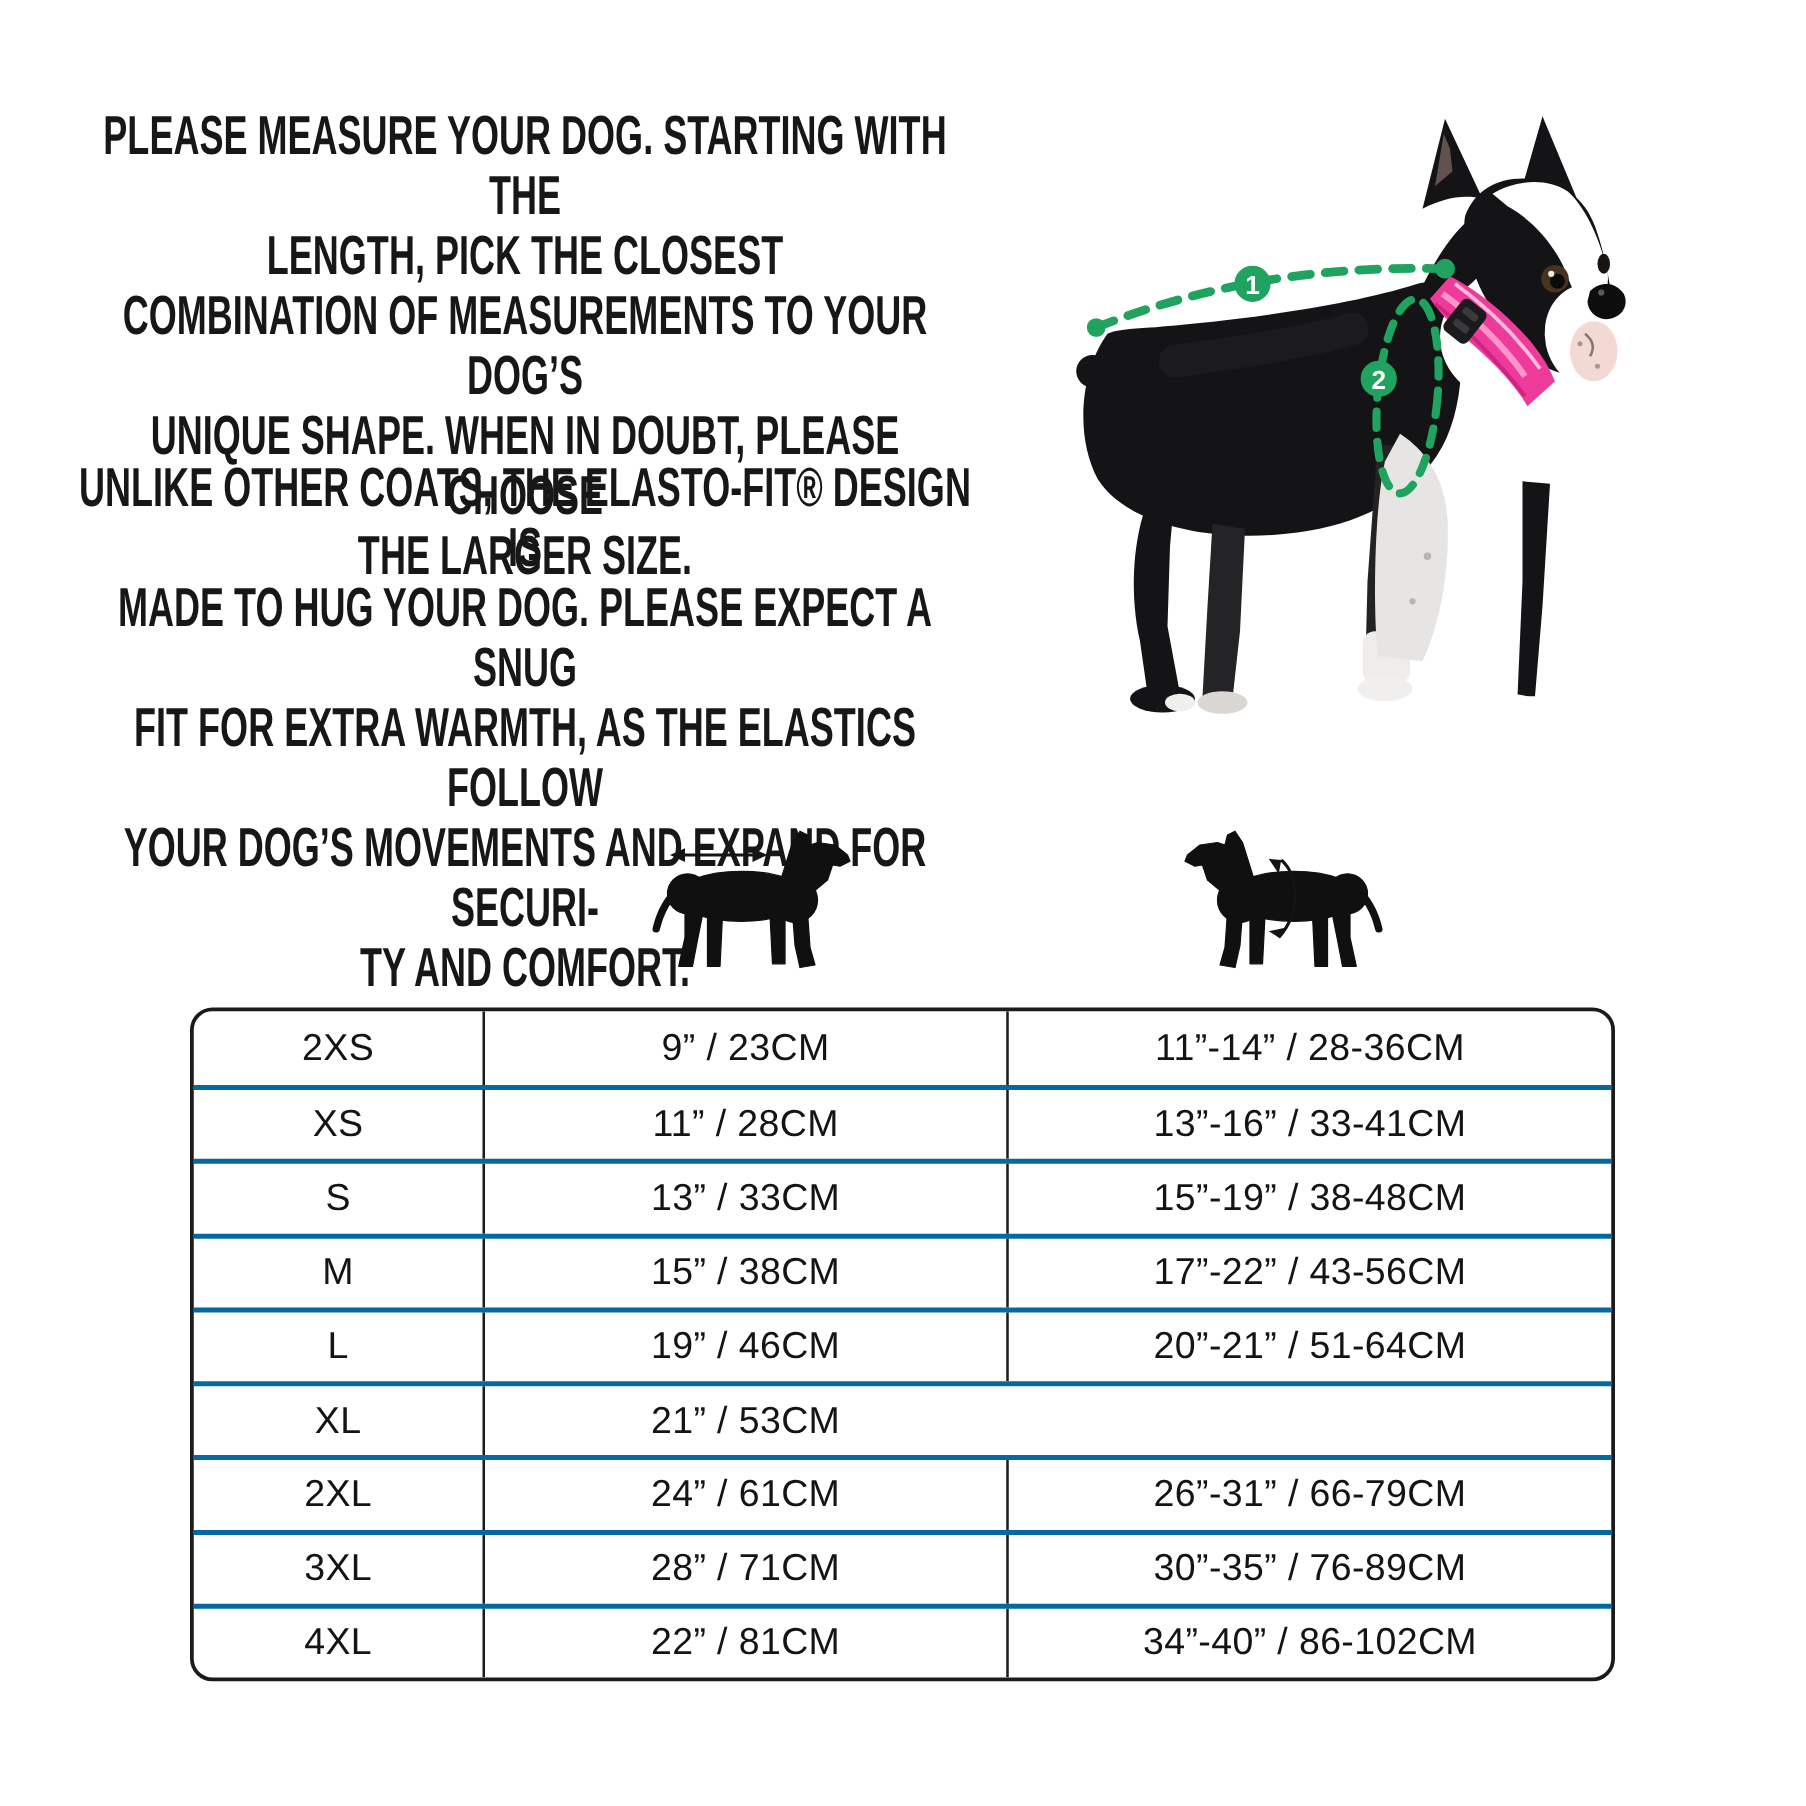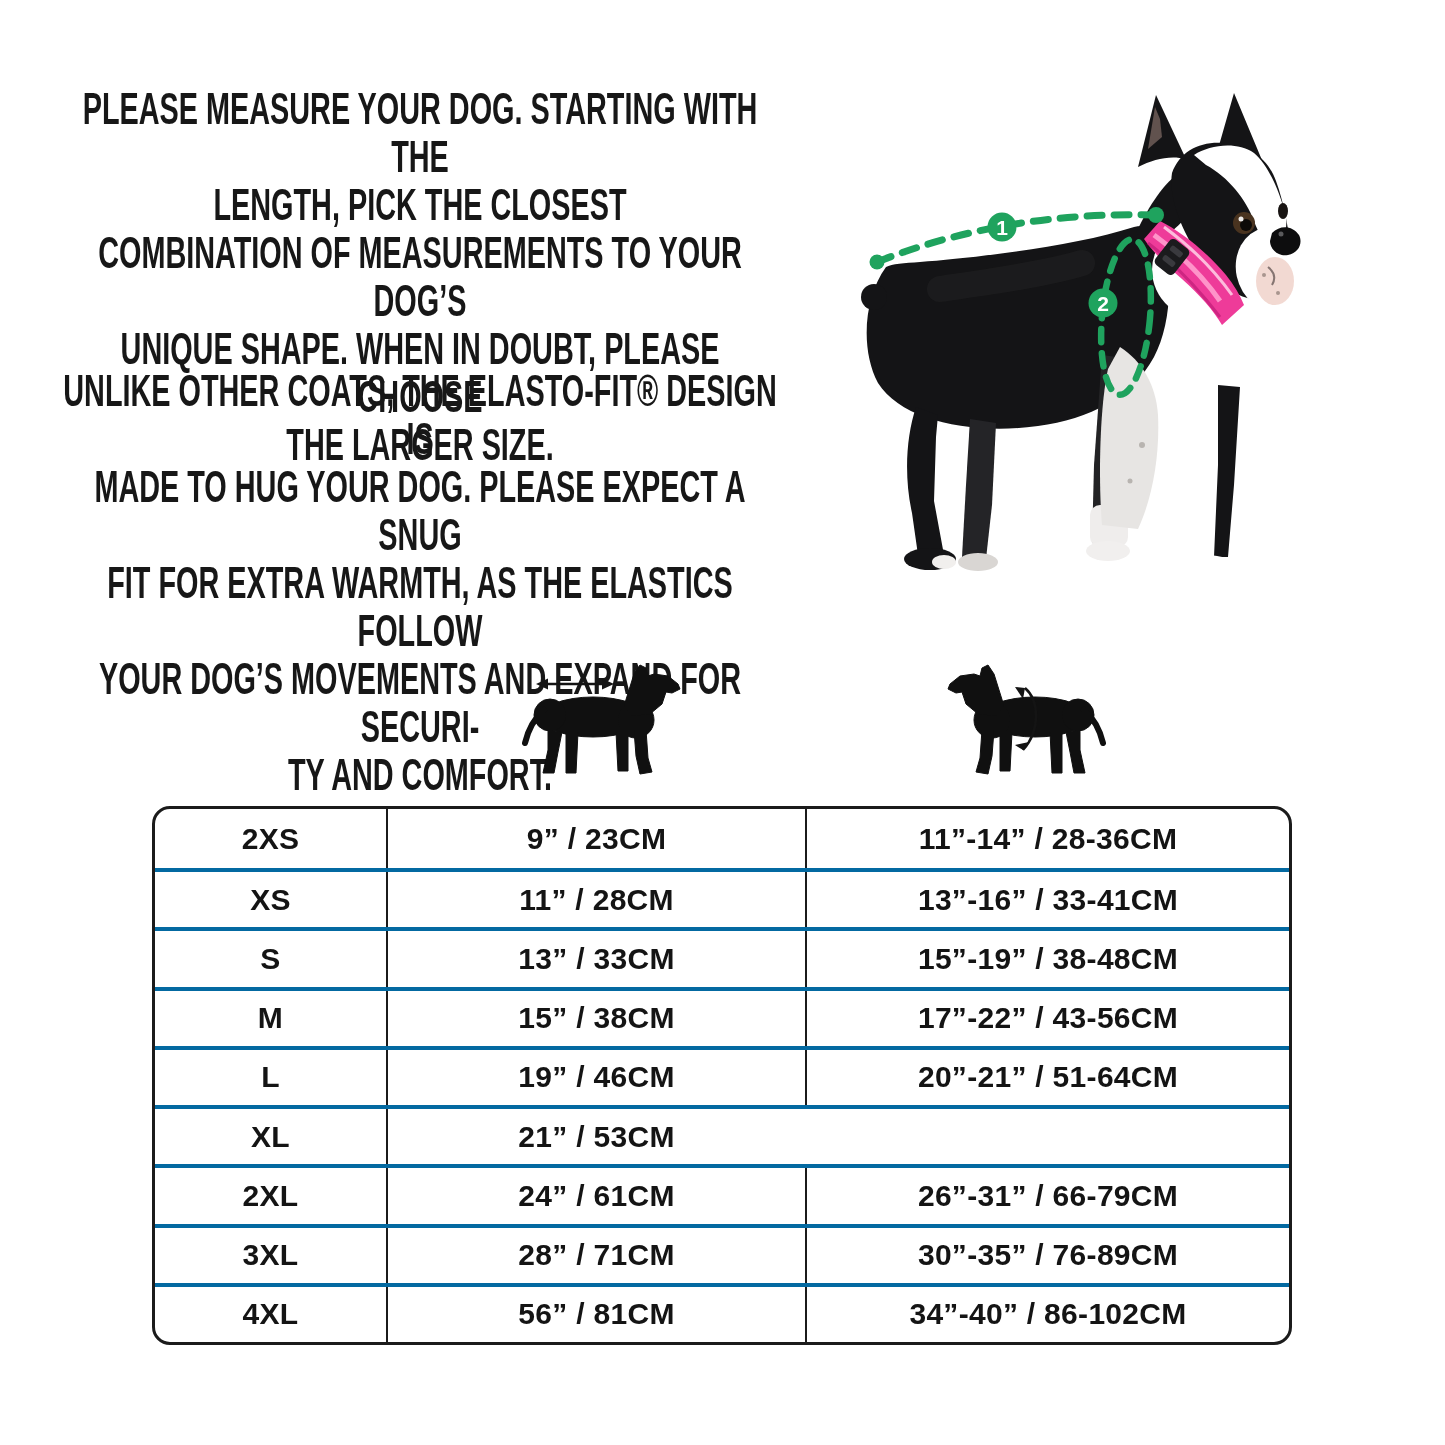--- a/index.html
+++ b/index.html
@@ -23,21 +23,21 @@
   #girth-icon{left:945px;top:660px;}
 
   
   .size-table{position:absolute;left:152px;top:806px;width:1140px;height:539px;
               box-sizing:border-box;border:3px solid #1b1b1b;border-radius:18px;
               overflow:hidden;display:grid;grid-template-rows:repeat(9,1fr);background:#fff;}
   .t-row{display:grid;grid-template-columns:231px 419px 1fr;border-top:4px solid #0369a1;}
   .t-row:first-child{border-top:none;}
   .t-cell{display:flex;align-items:center;justify-content:center;
           border-left:2px solid #1b1b1b;
-          font-weight:700;font-size:30px;letter-spacing:.3px;color:#141414;}
+          font-weight:400;font-size:30px;letter-spacing:.3px;color:#141414;}
   .t-cell:first-child{border-left:none;}
 
   .dash1{stroke:var(--green,#1fa35e);stroke-width:7;fill:none;stroke-linecap:round;stroke-dasharray:15 12;}
   .dash2{stroke:var(--green,#1fa35e);stroke-width:6.5;fill:none;stroke-linecap:round;stroke-dasharray:13 11;}
   .badge{fill:var(--green,#1fa35e);}
   .badge-num{fill:#ffffff;font-family:"Liberation Sans",sans-serif;font-weight:700;font-size:21px;text-anchor:middle;}
 </style>
 </head>
 <body>
 
@@ -200,18 +200,18 @@
     </div>
 
     <div class="t-row">
       <div class="t-cell">3XL</div>
       <div class="t-cell">28” / 71CM</div>
       <div class="t-cell">30”-35” / 76-89CM</div>
     </div>
 
     <div class="t-row">
       <div class="t-cell">4XL</div>
-      <div class="t-cell">56” / 81CM</div>
+      <div class="t-cell">22” / 81CM</div>
       <div class="t-cell">34”-40” / 86-102CM</div>
     </div>
   </div>
 
 </div>
 
 </body></html>

